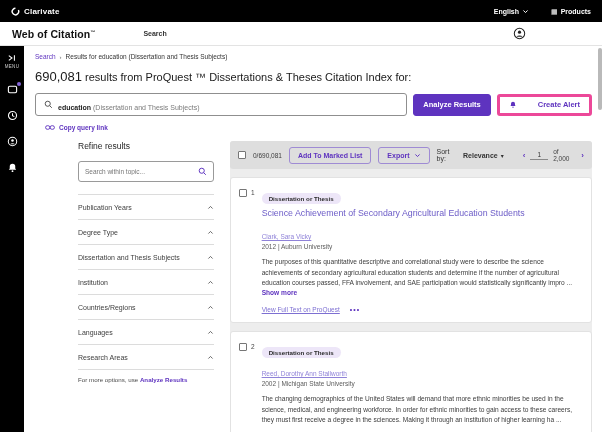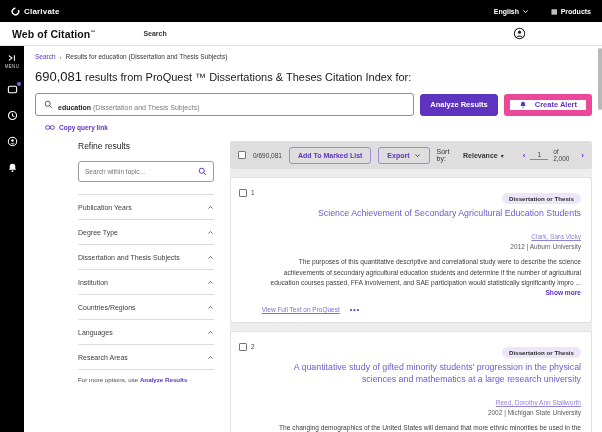--- a/index.html
+++ b/index.html
@@ -38,21 +38,21 @@
 
   .results-title { font-size:11px; font-weight:normal; color:#1a1a1a; margin-bottom:9px; }
   .results-count { font-size:13px; }
 
   .search-row { display:flex; align-items:center; gap:6px; margin-bottom:8px; }
   .search-box { flex:1; height:23px; border:1px solid #8f8f8f; border-radius:3px; background:#fff; display:flex; align-items:center; padding:0 8px; gap:5px; cursor:text; }
   .search-box .q-bold { font-weight:bold; font-size:7px; color:#222; }
   .search-box .q-rest { font-size:7px; color:#7a7a7a; }
   .btn { height:22px; border-radius:3px; font-size:7.5px; font-weight:bold; display:flex; align-items:center; justify-content:center; padding:0 9px; cursor:pointer; white-space:nowrap; }
   .btn-primary { background:#5e33bf; color:#fff; border:1px solid #5e33bf; }
-  .btn-outline { background:#fff; color:#5e33bf; border:6px solid #ec4899; gap:8px; }
+  .btn-outline { background:#fff; color:#5e33bf; border:3px solid #ec4899; gap:21px; }
 
   .copy-link-row { display:flex; align-items:center; gap:4px; margin:2px 0 10px 10px; color:#5e33bf; font-size:6.5px; font-weight:bold; cursor:pointer; }
 
   .main { display:flex; align-items:flex-start; }
 
   
   .refine { width:136px; margin-right:16px; flex-shrink:0;margin-left:43px; }
   .refine-title { font-size:8.5px; color:#262626; margin-bottom:10px; }
   .refine-search { height:21px; border:1px solid #9a9a9a; border-radius:3px; display:flex; align-items:center; padding:0 6px; margin-bottom:12px; }
   .refine-search input { border:none; outline:none; flex:1; font-size:6.5px; font-family:inherit; color:#555; width:80px; background:transparent; }
@@ -67,21 +67,21 @@
   .checkbox { width:8px; height:8px; background:#fff; border:1px solid #767676; border-radius:1px; cursor:pointer; flex-shrink:0; }
   .sel-count { font-size:6.5px; color:#3d3d3d; }
   .tbtn { height:17px; border:1px solid #9f8bd4; border-radius:3px; background:transparent; color:#5e33bf; font-size:7px; font-weight:bold; display:flex; align-items:center; padding:0 8px; gap:4px; cursor:pointer; white-space:nowrap; }
   .sort { margin-left:auto; font-size:7px; color:#333; display:flex; align-items:center; gap:3px; cursor:pointer; }
   .sort b { font-weight:bold; }
   .caret-glyph { font-size:6px; color:#333; }
   .pager { display:flex; align-items:center; gap:5px; margin-left:12px; font-size:6.5px; color:#444; }
   .pg-arrow { color:#5e33bf; font-size:8px; font-weight:bold; cursor:pointer; }
   .pg-input { width:18px; text-align:center; border-bottom:1px solid #8a8a8a; font-size:6.5px; color:#333; padding-bottom:1px; cursor:text; }
 
-  .card { background:#fff; border:1px solid #e2e2e2; border-radius:3px; margin-top:8px; padding:9px 10px 9px 8px; display:flex; gap:7px;text-align:right; }
+  .card { background:#fff; border:1px solid #e2e2e2; border-radius:3px; margin-top:8px; padding:9px 10px 9px 8px; display:flex; gap:7px; }
   .card-sel { display:flex; align-items:flex-start; gap:4px; padding-top:2px; flex-shrink:0; }
   .row-num { font-size:6.5px; color:#444; }
   .card-body { flex:1; }
   .badge { display:inline-block; background:#ede6f8; color:#2b2b2b; font-size:6.2px; font-weight:bold; padding:2px 7px; border-radius:8px; margin-bottom:4px; }
   .card-title { font-size:8.8px; color:#6c5cc7; font-weight:500; line-height:1.3; margin-bottom:6px; cursor:pointer; max-width:360px; }
   .card-author { font-size:6.5px; color:#8f82d8; text-decoration:underline; cursor:pointer; display:inline-block; margin-bottom:2px; }
   .card-meta { font-size:6.5px; color:#5c5c5c; margin-bottom:7px; }
   .card-abstract { font-size:6.6px; color:#3c3c3c; line-height:1.55; max-width:365px; margin-bottom:8px; }
   .show-more { color:#5e33bf; font-weight:bold; cursor:pointer; text-decoration:none; }
   .card-links { display:flex; align-items:center; gap:10px; }
@@ -303,21 +303,20 @@
         </div>
       </div>
 
       <div class="card">
         <div class="card-sel">
           <span class="checkbox"></span>
           <span class="row-num">2</span>
         </div>
         <div class="card-body">
           <div><span class="badge">Dissertation or Thesis</span></div>
-          <div class="card-title">A quantitative study of gifted minority students' progression in the physical sciences and mathematics at a large research university</div>
           <div><span class="card-author">Reed, Dorothy Ann Stallworth</span></div>
           <div class="card-meta">2002 | Michigan State University</div>
           <div class="card-abstract"><span>The changing demographics of the United States will demand that more ethnic minorities be used in the science, medical, and engineering workforce. In order for ethnic minorities to gain access to these careers, they must first receive a degree in the sciences. Making it through an institution of higher learning ha ... </span></div>
 
         </div>
       </div>
 
     </div>
   </div>
 </div>

